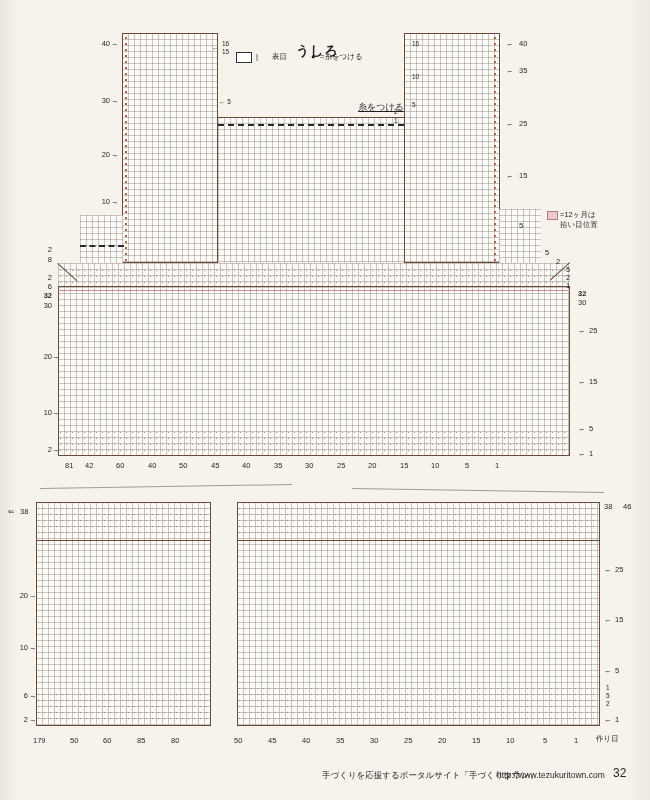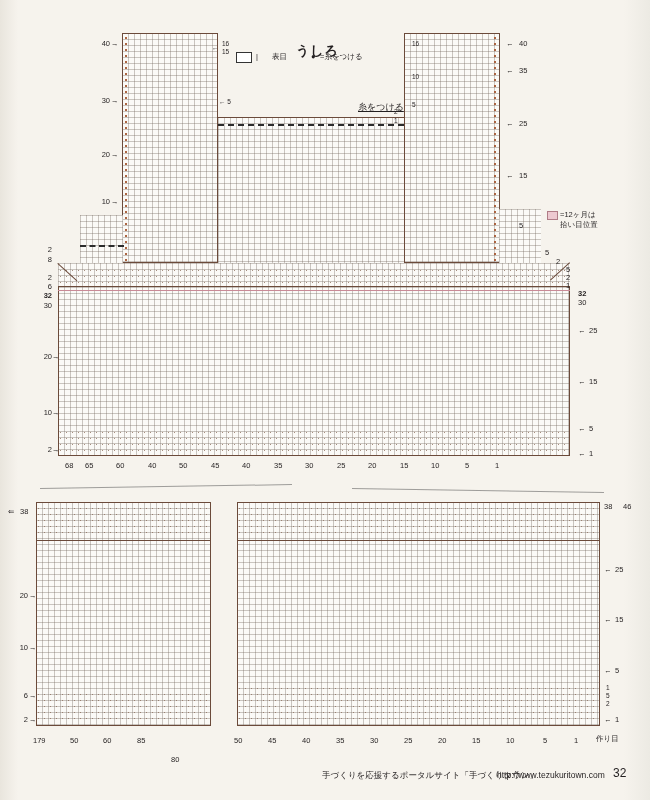--- a/index.html
+++ b/index.html
@@ -198,22 +198,22 @@
     <div class="lbl" style="left:578px;top:299px;">30</div>
     <div class="lbl" style="left:578px;top:327px;">←&nbsp;</div>
     <div class="lbl" style="left:589px;top:327px;">25</div>
     <div class="lbl" style="left:578px;top:378px;">←&nbsp;</div>
     <div class="lbl" style="left:589px;top:378px;">15</div>
     <div class="lbl" style="left:578px;top:425px;">←&nbsp;</div>
     <div class="lbl" style="left:589px;top:425px;">5</div>
     <div class="lbl" style="left:578px;top:450px;">←&nbsp;</div>
     <div class="lbl" style="left:589px;top:450px;">1</div>
 
-    <div class="lbl" style="left:65px;top:462px;">68</div>
-    <div class="lbl" style="left:85px;top:462px;">65</div>
+    <div class="lbl" style="left:65px;top:462px;">81</div>
+    <div class="lbl" style="left:85px;top:462px;">42</div>
     <div class="lbl" style="left:116px;top:462px;">60</div>
     <div class="lbl" style="left:148px;top:462px;">40</div>
     <div class="lbl" style="left:179px;top:462px;">50</div>
     <div class="lbl" style="left:211px;top:462px;">45</div>
     <div class="lbl" style="left:242px;top:462px;">40</div>
     <div class="lbl" style="left:274px;top:462px;">35</div>
     <div class="lbl" style="left:305px;top:462px;">30</div>
     <div class="lbl" style="left:337px;top:462px;">25</div>
     <div class="lbl" style="left:368px;top:462px;">20</div>
     <div class="lbl" style="left:400px;top:462px;">15</div>
@@ -276,21 +276,21 @@
     <div class="lbl sm" style="left:606px;top:684px;">1</div>
     <div class="lbl sm" style="left:606px;top:692px;">5</div>
     <div class="lbl sm" style="left:606px;top:700px;">2</div>
     <div class="lbl" style="left:604px;top:716px;">←&nbsp;</div>
     <div class="lbl" style="left:615px;top:716px;">1</div>
 
     <div class="lbl" style="left:33px;top:737px;">179</div>
     <div class="lbl" style="left:70px;top:737px;">50</div>
     <div class="lbl" style="left:103px;top:737px;">60</div>
     <div class="lbl" style="left:137px;top:737px;">85</div>
-    <div class="lbl" style="left:171px;top:756px;">80</div>
+    <div class="lbl" style="left:171px;top:737px;">80</div>
 
     <div class="lbl" style="left:234px;top:737px;">50</div>
     <div class="lbl" style="left:268px;top:737px;">45</div>
     <div class="lbl" style="left:302px;top:737px;">40</div>
     <div class="lbl" style="left:336px;top:737px;">35</div>
     <div class="lbl" style="left:370px;top:737px;">30</div>
     <div class="lbl" style="left:404px;top:737px;">25</div>
     <div class="lbl" style="left:438px;top:737px;">20</div>
     <div class="lbl" style="left:472px;top:737px;">15</div>
     <div class="lbl" style="left:506px;top:737px;">10</div>

